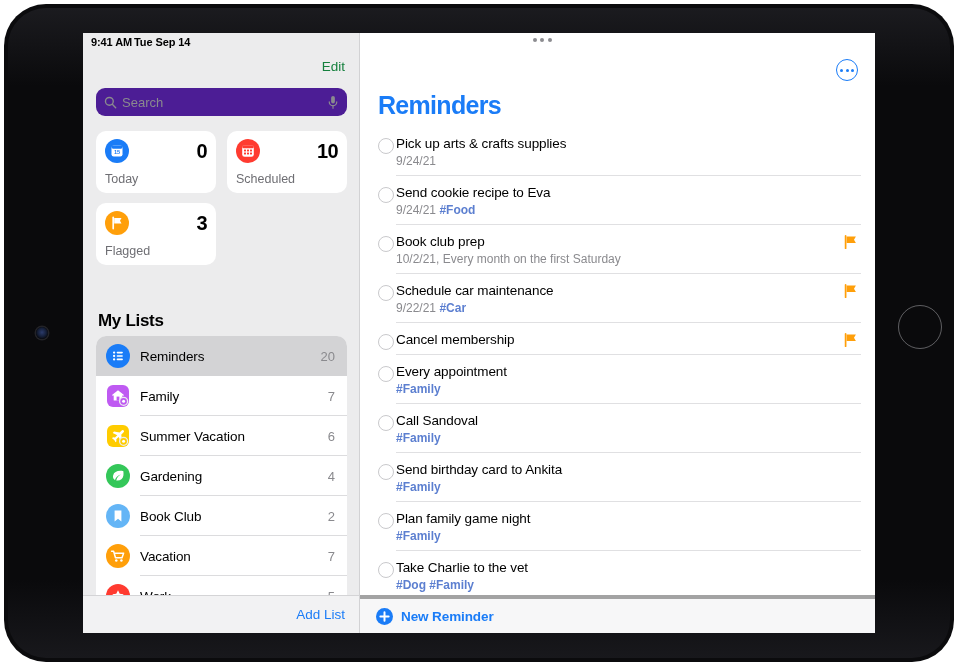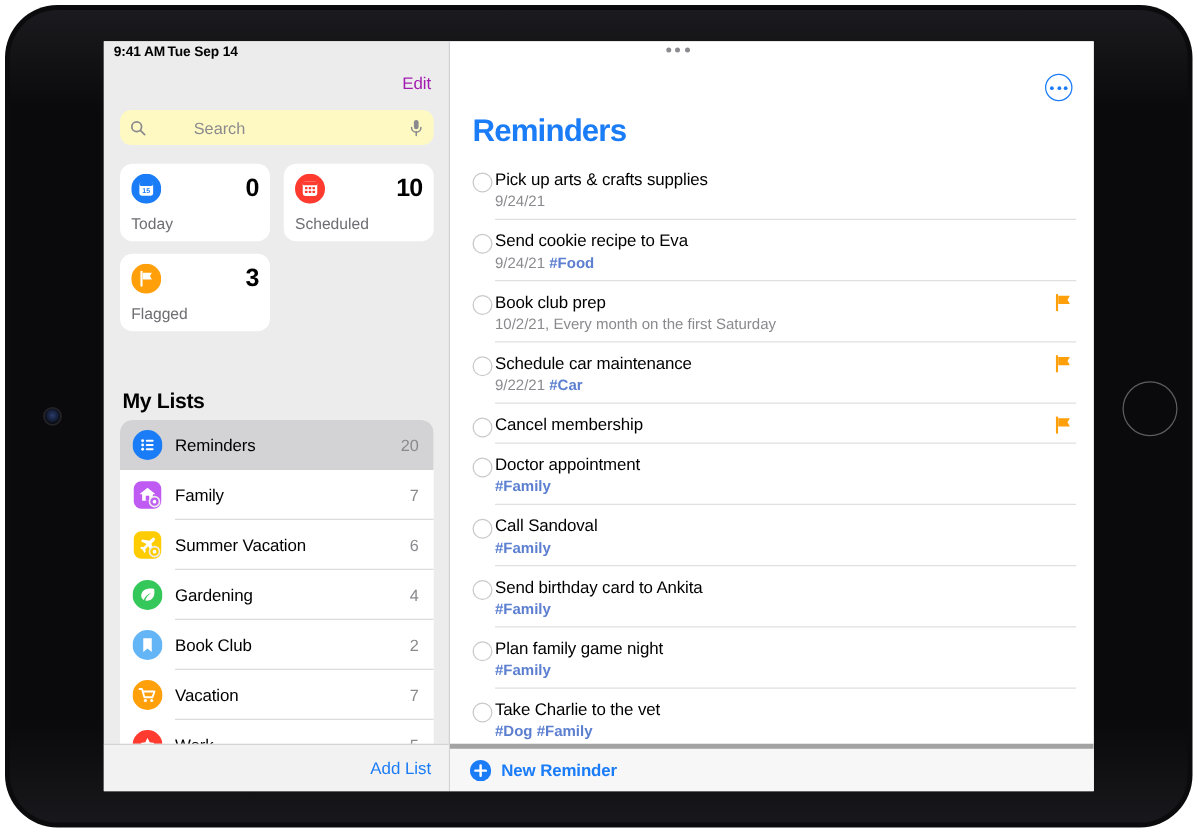--- a/index.html
+++ b/index.html
@@ -90,27 +90,27 @@
   }
 
   
   #sidebar {
     position: absolute; left: 0; top: 0; width: 277px; height: 600px;
     background: #ececed;
     border-right: 1px solid #d2d2d4;
   }
   .edit-btn {
     position: absolute; right: 14px; top: 26px;
-    font-size: 13.5px; color: #a21caf; font-weight: 500;
+    font-size: 13.5px; color: #15803d; font-weight: 500;
     cursor: pointer;
   }
   .search-wrap {
     position: absolute; left: 13px; top: 55px; width: 251px; height: 28px;
-    background: #fef9c3; border-radius: 9px;
-    display: flex; align-items: center; padding: 0 8px; gap: 33px;
+    background: #4c1d95; border-radius: 9px;
+    display: flex; align-items: center; padding: 0 8px;
   }
   .search-icon { width: 13px; height: 13px; flex: 0 0 auto; margin-right: 5px; }
   .search-ph { font-size: 13px; color: #8a8a8e; flex: 1 1 auto; }
   .mic-icon { width: 12px; height: 15px; flex: 0 0 auto; }
 
   
   .cards { position: absolute; left: 13px; top: 98px; width: 251px; }
   .card-row { display: flex; gap: 11px; margin-bottom: 10px; }
   .card {
     width: 120px; height: 62px; background: #fff; border-radius: 10px;
@@ -468,21 +468,21 @@
               <path d="M2.6 1.5h9.3l-1.9 3.3 1.9 3.3H2.6z" fill="#ff9f0a"></path>
             </svg>
             <div class="rem-body">
               <div class="rem-title">Cancel membership</div>
             </div>
             <span class="rsep"></span>
           </div>
           <div class="rem-row">
             <span class="checkbox"></span>
             <div class="rem-body">
-              <div class="rem-title">Doctor appointment</div>
+              <div class="rem-title">Every appointment</div>
               <div class="rem-sub"><span class="tag">#Family</span></div>
             </div>
             <span class="rsep"></span>
           </div>
           <div class="rem-row">
             <span class="checkbox"></span>
             <div class="rem-body">
               <div class="rem-title">Call Sandoval</div>
               <div class="rem-sub"><span class="tag">#Family</span></div>
             </div>

